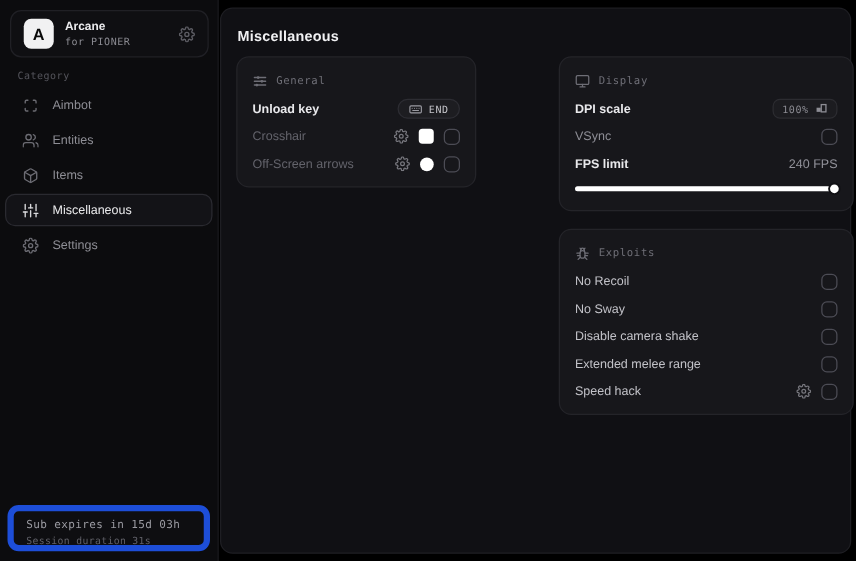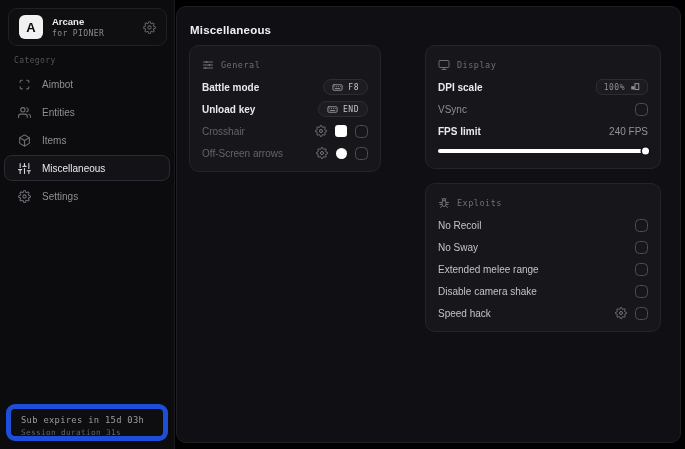--- a/index.html
+++ b/index.html
@@ -31,21 +31,21 @@
     background:#0e0e11; border:5px solid #1d4ed8; border-radius:9px; padding:6px 10px 0; }
   .foot1 { font-size:8.8px; color:#9b9ba2; letter-spacing:.3px; }
   .foot2 { font-size:7.8px; color:#62626a; margin-top:3px; letter-spacing:.3px; }
 
   
   .main { position:absolute; left:176px; top:6px; width:505px; height:437px;
     background:#101014; border:1px solid #1e1e23; border-radius:10px; }
   .page-title { position:absolute; left:13px; top:17px; font-size:11.5px;
     font-weight:bold; color:#f0f0f2; letter-spacing:.2px; }
   .col-left  { position:absolute; left:12px;  top:38px; width:192px; }
-  .col-right { position:absolute; left:248px; top:38px; width:236px; }
+  .col-right { position:absolute; left:270px; top:38px; width:236px; }
   .panel { background:#17171b; border:1px solid #242429; border-radius:10px;
     padding:5px 0 7px; margin-bottom:14px; }
   .panel-title { display:flex; align-items:center; gap:7px; padding:8px 12px 5px;
     font-size:8.5px; color:#6e6e76; letter-spacing:.5px; }
   .panel-title .picon { width:12px; height:12px; display:flex; color:#6e6e76; }
   .prow { height:22px; display:flex; align-items:center; padding:0 12px; }
   .prow .spacer { flex:1; }
   .lbl-bright { font-size:10px; font-weight:600; color:#e9e9ec; }
   .lbl-dim    { font-size:10px; color:#63636b; }
   .lbl-mid    { font-size:10px; color:#c2c2c8; }
@@ -175,33 +175,20 @@
               <circle cx="9" cy="6" r="2.2" fill="currentColor" stroke="none"></circle>
               <line x1="3" y1="12" x2="21" y2="12"></line>
               <circle cx="15" cy="12" r="2.2" fill="currentColor" stroke="none"></circle>
               <line x1="3" y1="18" x2="21" y2="18"></line>
               <circle cx="7" cy="18" r="2.2" fill="currentColor" stroke="none"></circle>
             </svg>
         </span>
         <span>General</span>
       </div>
 
-      <div class="prow">
-        <span class="lbl-bright">Battle mode</span>
-        <span class="spacer"></span>
-        <span class="keybind mono">
-          <span class="kicon">
-            <svg viewBox="0 0 24 24" fill="none" stroke="currentColor" stroke-width="2" stroke-linecap="round">
-                <rect x="2" y="6" width="20" height="12" rx="2"></rect>
-                <path d="M6 10h.01M10 10h.01M14 10h.01M18 10h.01M7 14h10"></path>
-              </svg>
-          </span>
-          <span>F8</span>
-        </span>
-      </div>
 
 
       <div class="prow">
         <span class="lbl-bright">Unload key</span>
         <span class="spacer"></span>
         <span class="keybind mono">
           <span class="kicon">
             <svg viewBox="0 0 24 24" fill="none" stroke="currentColor" stroke-width="2" stroke-linecap="round">
                 <rect x="2" y="6" width="20" height="12" rx="2"></rect>
                 <path d="M6 10h.01M10 10h.01M14 10h.01M18 10h.01M7 14h10"></path>
@@ -305,27 +292,27 @@
         <span class="checkbox"></span>
       </div>
 
       <div class="prow">
         <span class="lbl-mid">No Sway</span>
         <span class="spacer"></span>
         <span class="checkbox"></span>
       </div>
 
       <div class="prow">
+        <span class="lbl-mid">Disable camera shake</span>
+        <span class="spacer"></span>
+        <span class="checkbox"></span>
+      </div>
+
+      <div class="prow">
         <span class="lbl-mid">Extended melee range</span>
-        <span class="spacer"></span>
-        <span class="checkbox"></span>
-      </div>
-
-      <div class="prow">
-        <span class="lbl-mid">Disable camera shake</span>
         <span class="spacer"></span>
         <span class="checkbox"></span>
       </div>
 
       <div class="prow">
         <span class="lbl-mid">Speed hack</span>
         <span class="spacer"></span>
         <span class="ctrl-group">
           <span class="row-gear">
             <svg viewBox="0 0 24 24" fill="none" stroke="currentColor" stroke-width="2">

